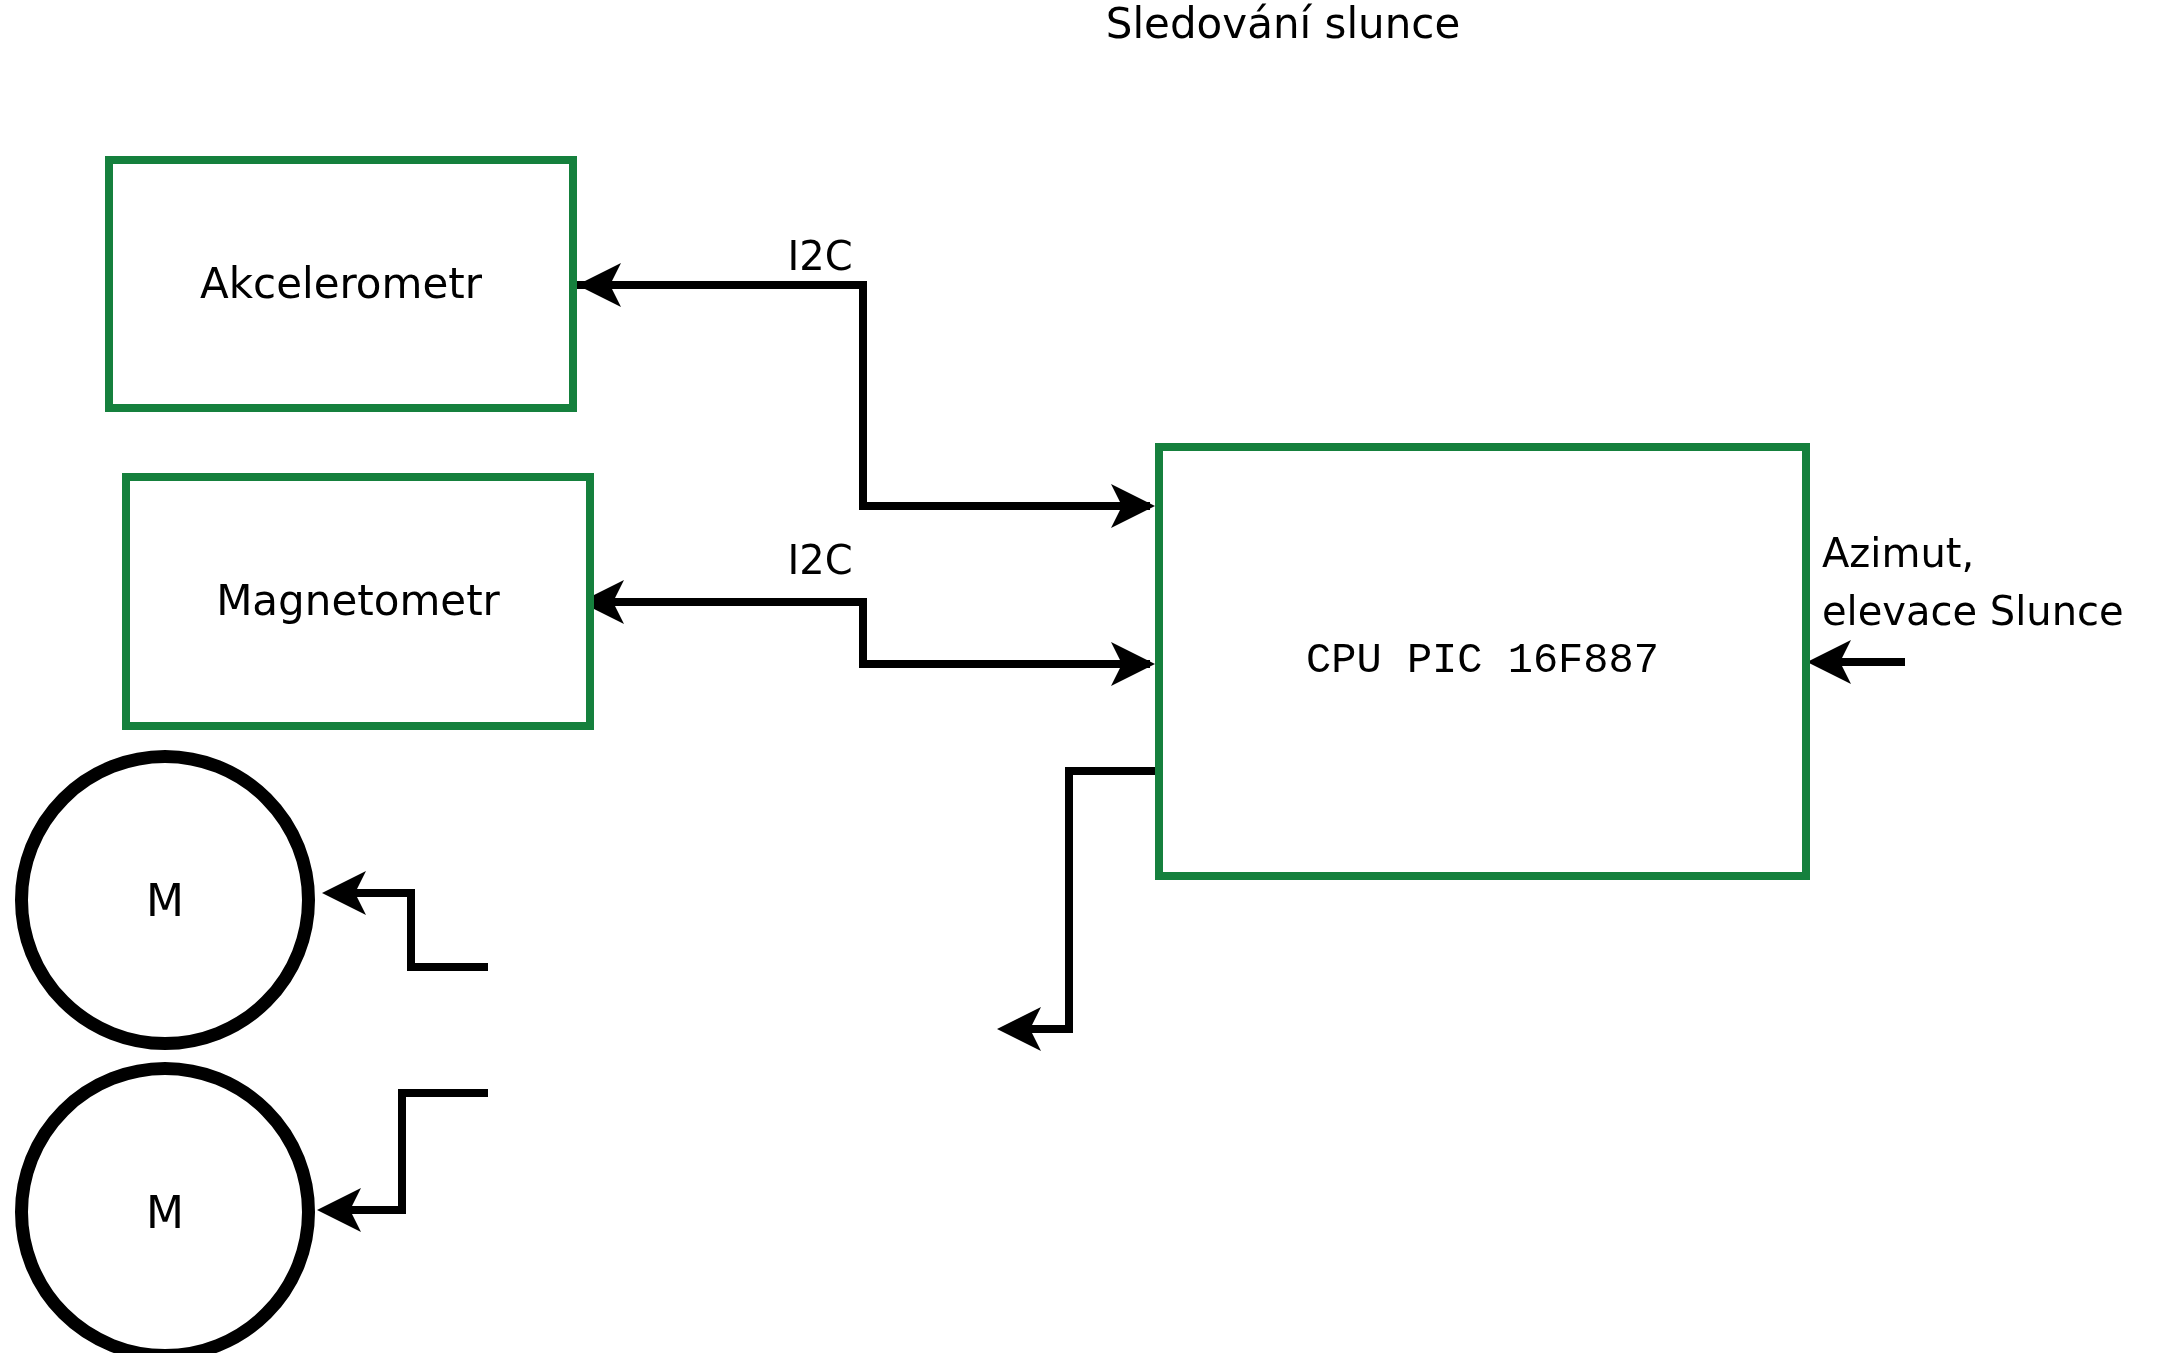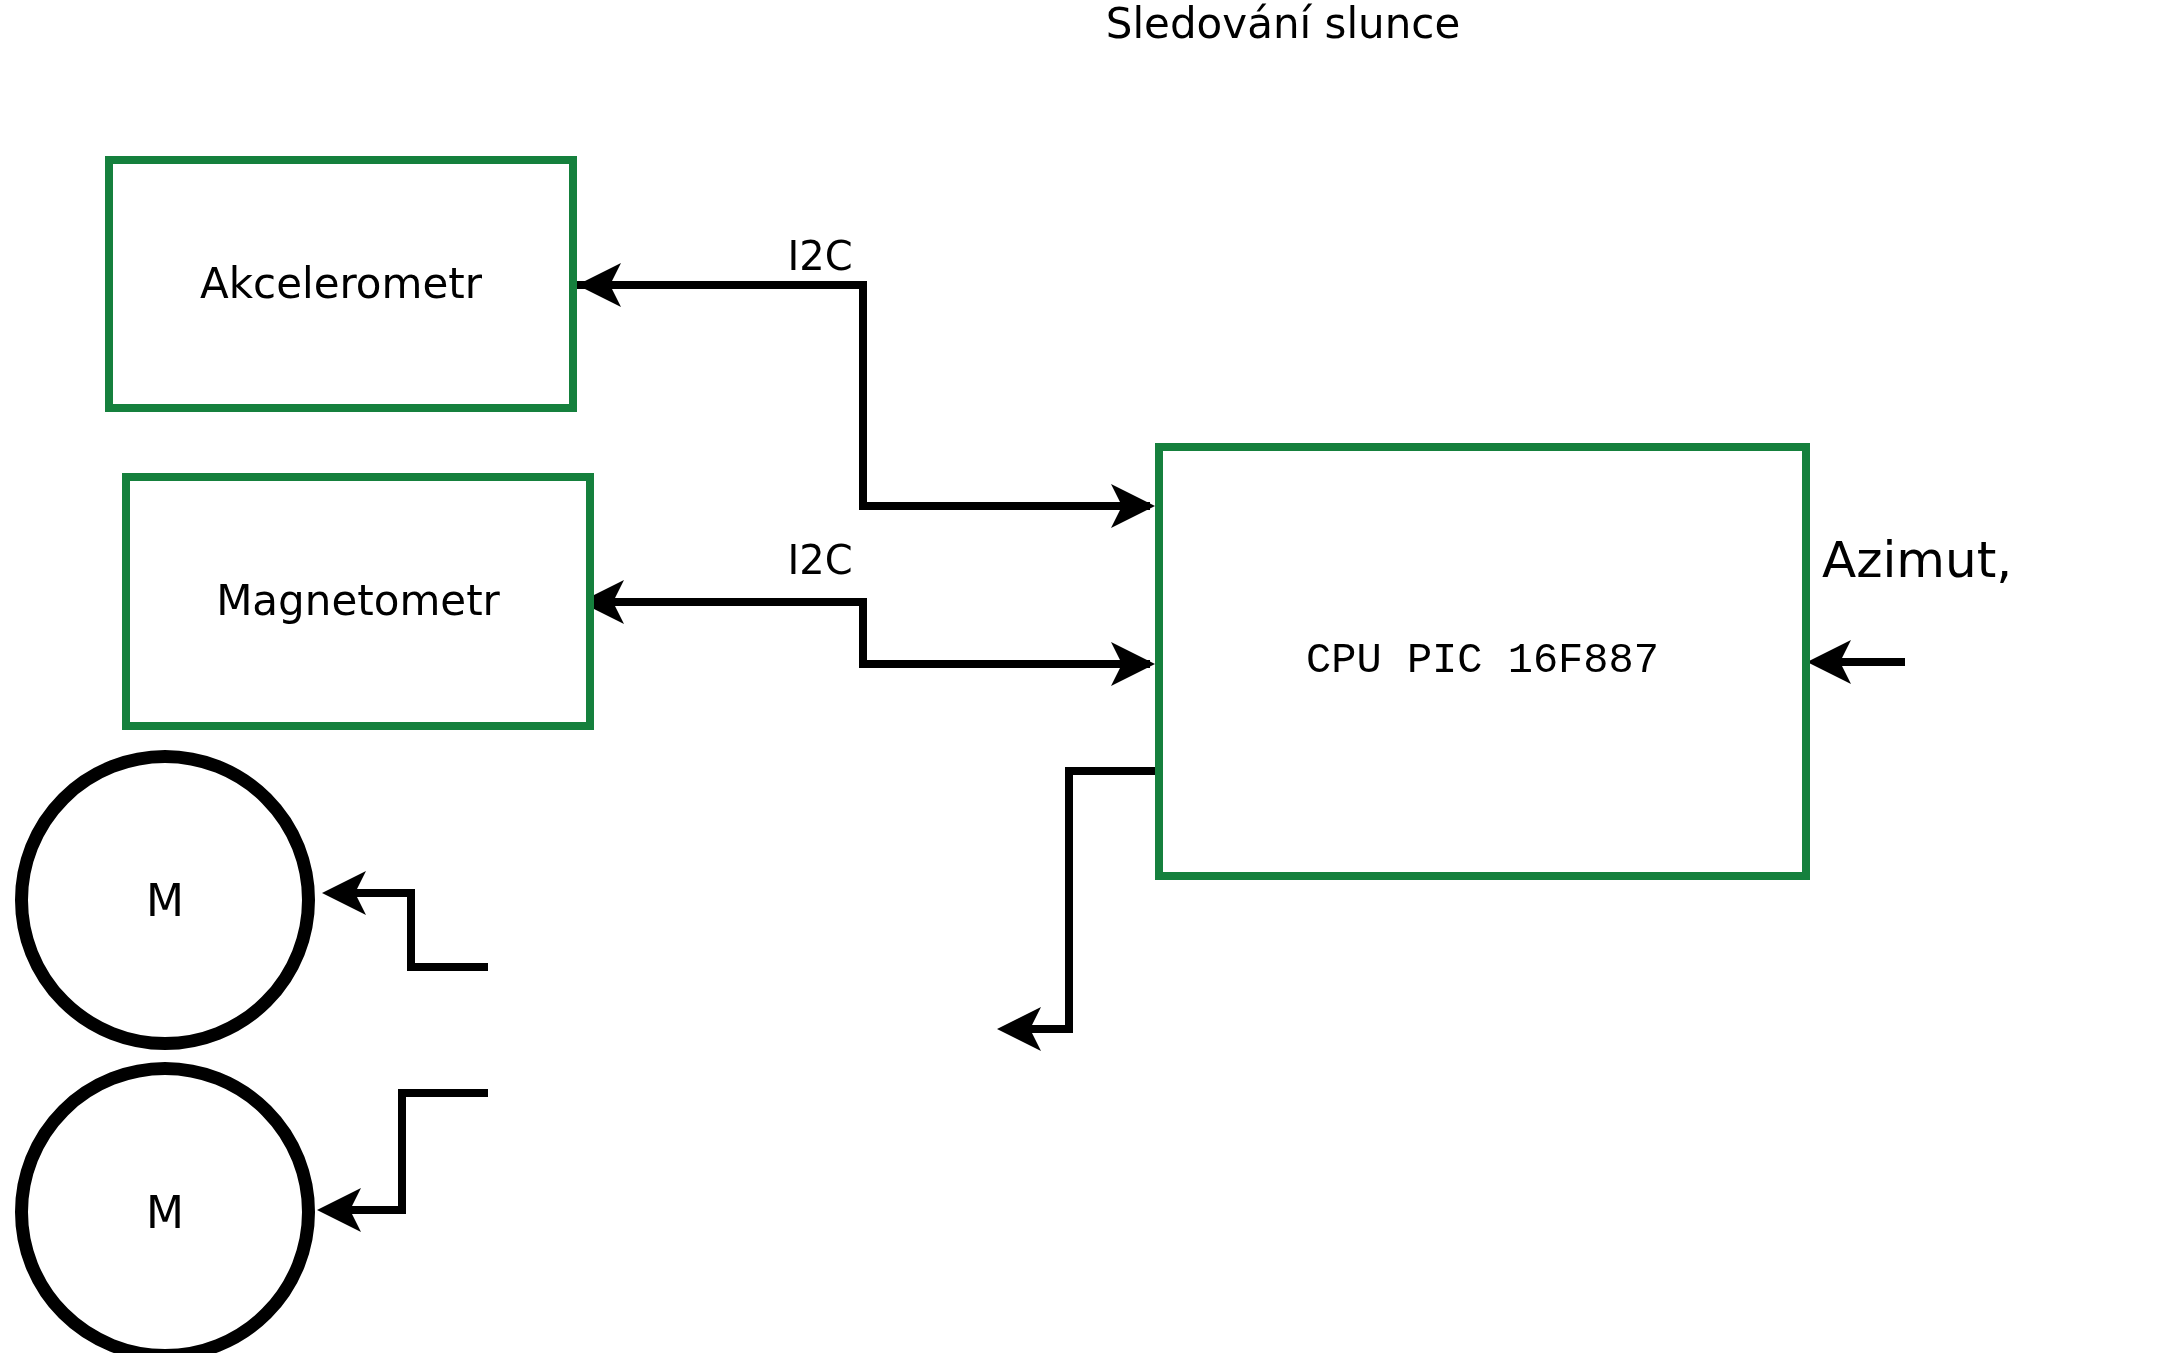--- a/index.html
+++ b/index.html
@@ -63,21 +63,21 @@
     transform: translateX(-50%);
     font-size: 40px;
     line-height: 1.0;
     white-space: nowrap;
   }
   .edge-label-i2c-1 { left: 820px; top: 236px; }
   .edge-label-i2c-2 { left: 820px; top: 540px; }
   .azimut-label {
     position: absolute;
     left: 1822px; top: 524px;
-    font-size: 50px;
+    font-size: 40px;
     line-height: 1.45;
     white-space: nowrap;
   }
   svg .wire { stroke: #000000; stroke-width: 8; fill: none; }
   svg .head { fill: #000000; stroke: none; }
 </style>
 </head>
 <body>
 
 <div class="canvas">
@@ -126,15 +126,16 @@
 
   <div class="motor motor-2">
     <div class="label">M</div>
   </div>
 
   <div class="edge-label edge-label-i2c-1">I2C</div>
   <div class="edge-label edge-label-i2c-2">I2C</div>
 
   <div class="azimut-label">
     <div>Azimut,</div>
+    <div>elevace Slunce</div>
   </div>
 
 </div>
 
 </body></html>

